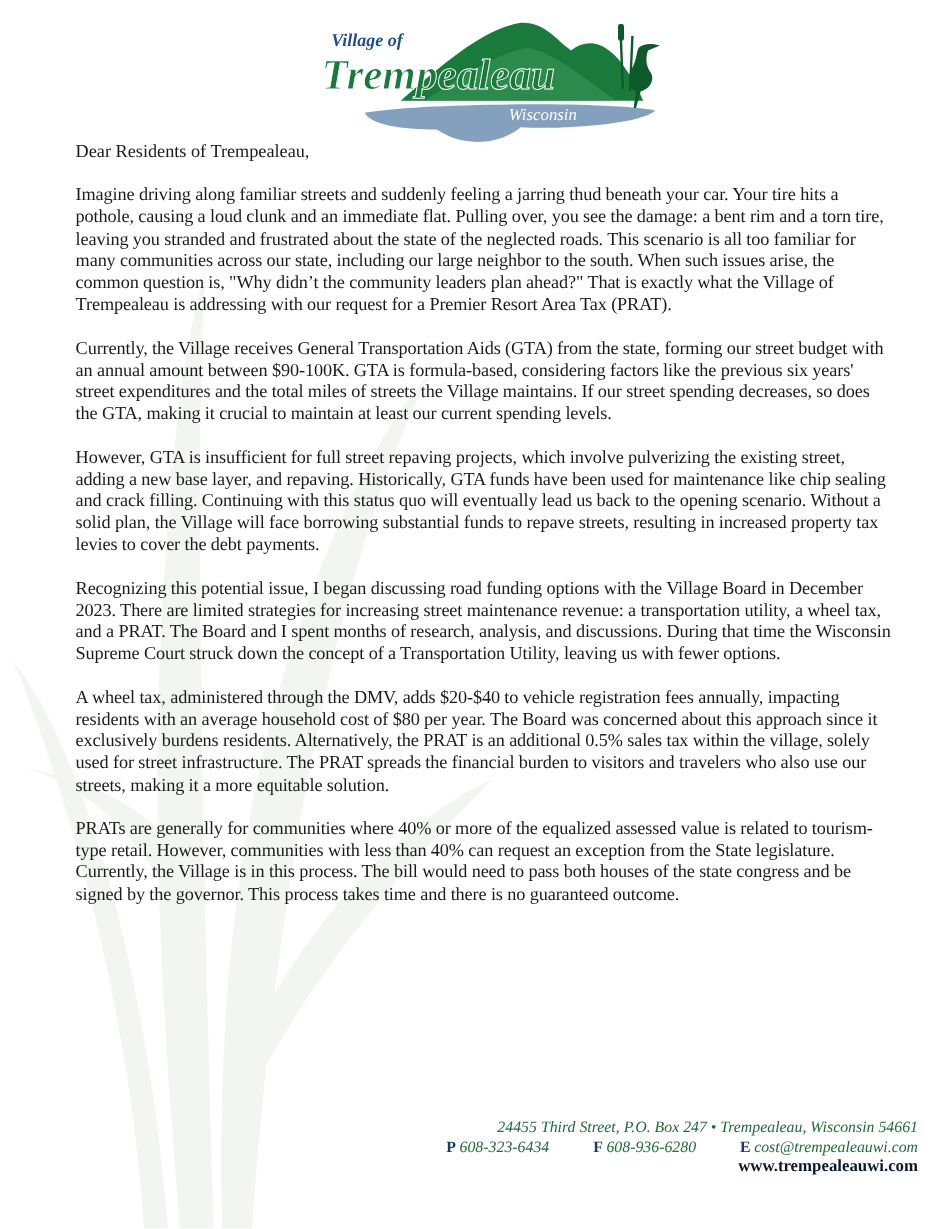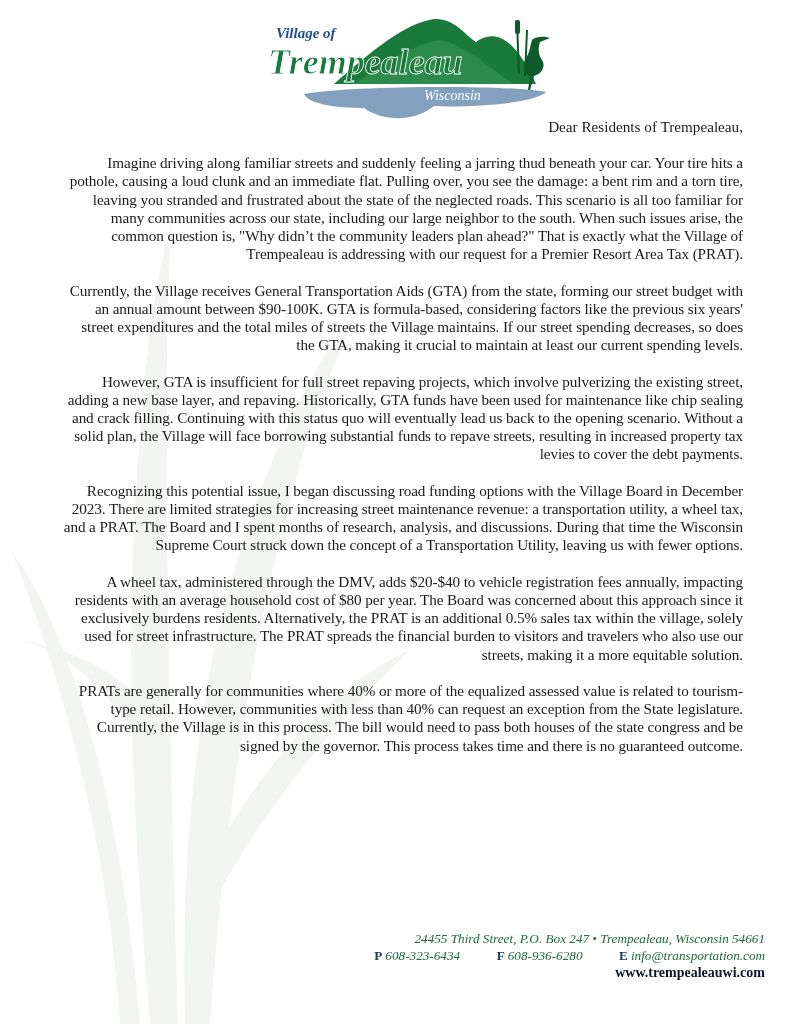--- a/index.html
+++ b/index.html
@@ -35,21 +35,20 @@
     }
     .logo svg { width: 100%; height: 100%; }
     .letter {
       position: absolute;
       left: 63px;
       top: 118px;
       width: 680px;
       z-index: 1;
       font-size: 15.2px;
       line-height: 18.2px;
-      text-align: right;
     }
     .greeting {
       margin: 0 0 18px 0;
     }
     .para {
       margin: 0 0 18.2px 0;
       letter-spacing: -0.1px;
       font-family: Liberation Serif, serif;
     }
     .footer {
@@ -125,16 +124,16 @@
   <p class="para">PRATs are generally for communities where 40% or more of the equalized assessed value is related to tourism-type retail. However, communities with less than 40% can request an exception from the State legislature. Currently, the Village is in this process. The bill would need to pass both houses of the state congress and be signed by the governor. This process takes time and there is no guaranteed outcome.</p>
 </div>
 
 <div class="footer">
   <div class="row">24455 Third Street, P.O. Box 247 • Trempealeau, Wisconsin  54661</div>
   <div class="row">
     <span class="lbl">P</span><span>608-323-6434</span>
     <span class="gap"></span>
     <span class="lbl">F</span><span>608-936-6280</span>
     <span class="gap"></span>
-    <span class="lbl">E</span><span>info@transportation.com</span>
+    <span class="lbl">E</span><span>cost@trempealeauwi.com</span>
   </div>
   <div class="row web">www.trempealeauwi.com</div>
 </div>
 
 </body></html>

